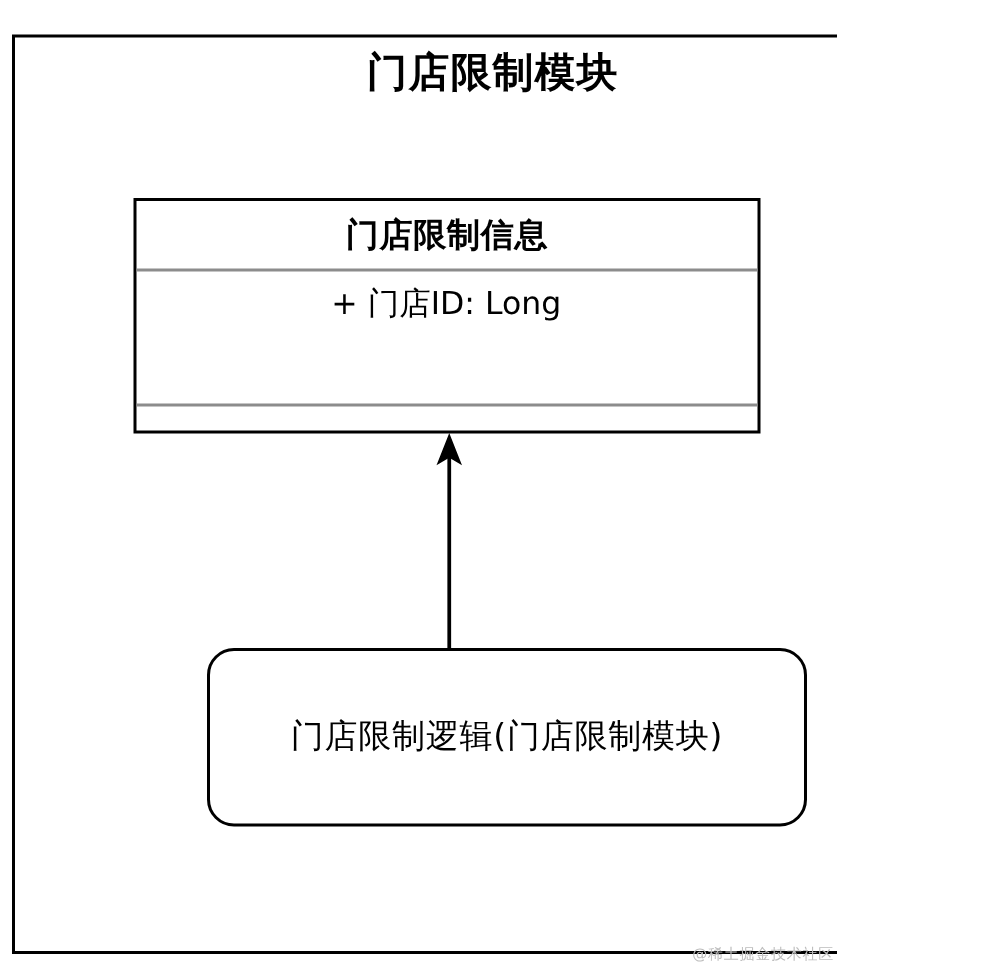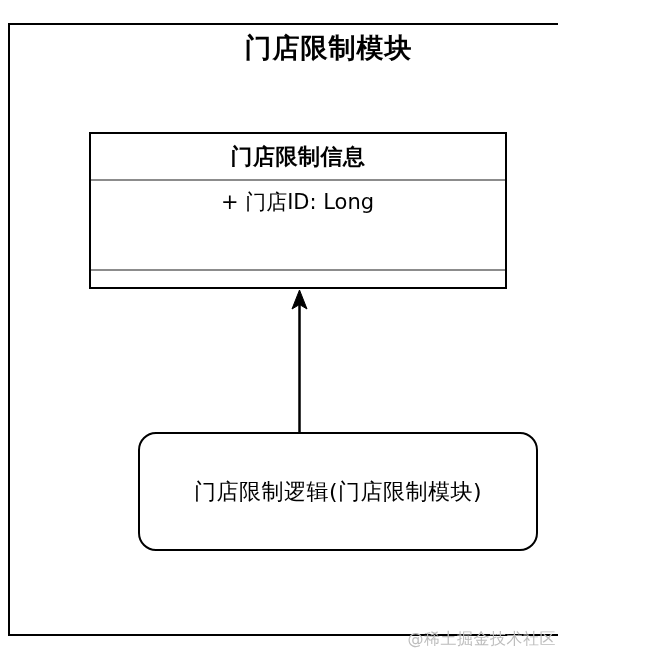--- a/index.html
+++ b/index.html
@@ -91,21 +91,21 @@
     justify-content:center;
     font-size:22px;
     line-height:31px;
     font-weight:500;
     letter-spacing:0.5px;
     margin-left:40px;
   }
   .watermark{
     position:absolute;
     right:2px;top:629px;
-    font-size:16px;
+    font-size:10px;
     color:var(--watermark);
     letter-spacing:0.5px;
     white-space:nowrap;
   }
 </style>
 </head>
 <body>
 
 <div class="canvas">
 

